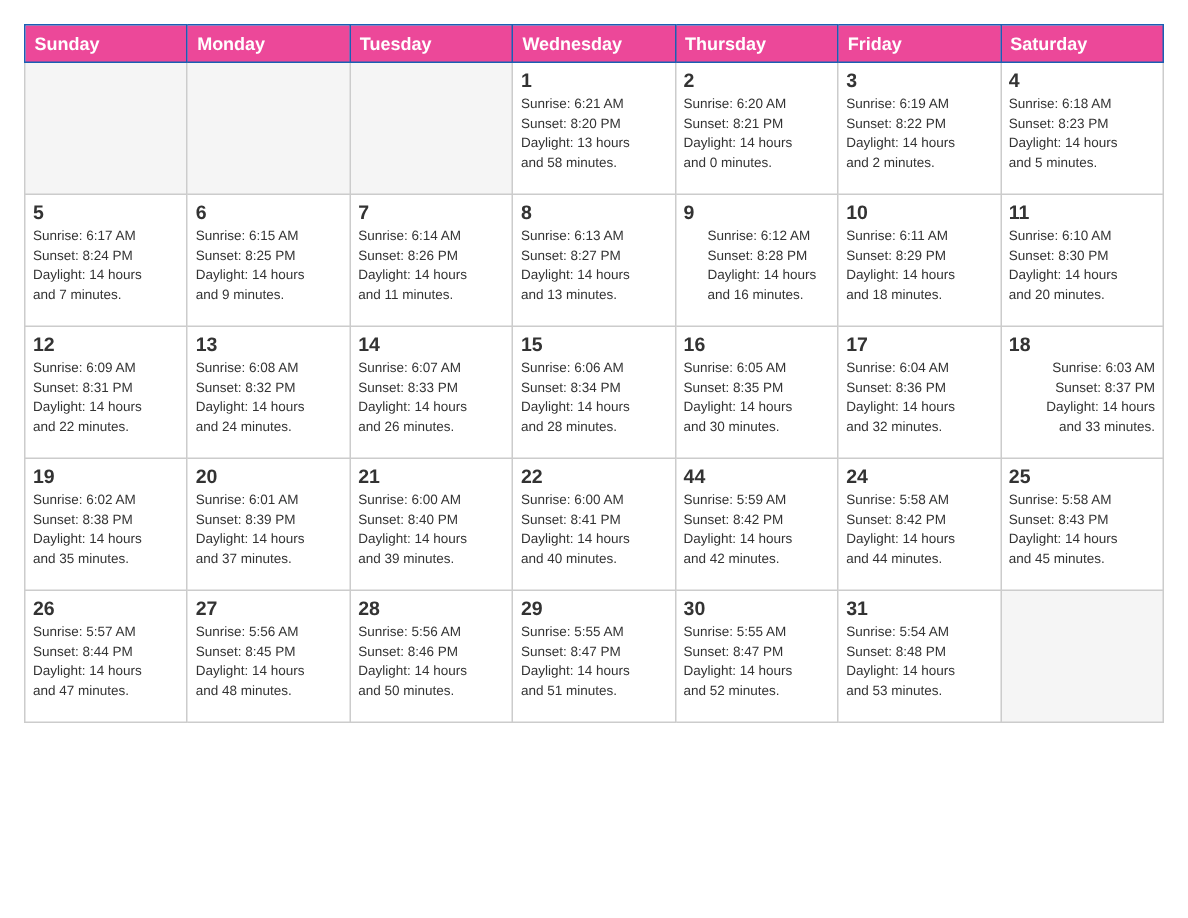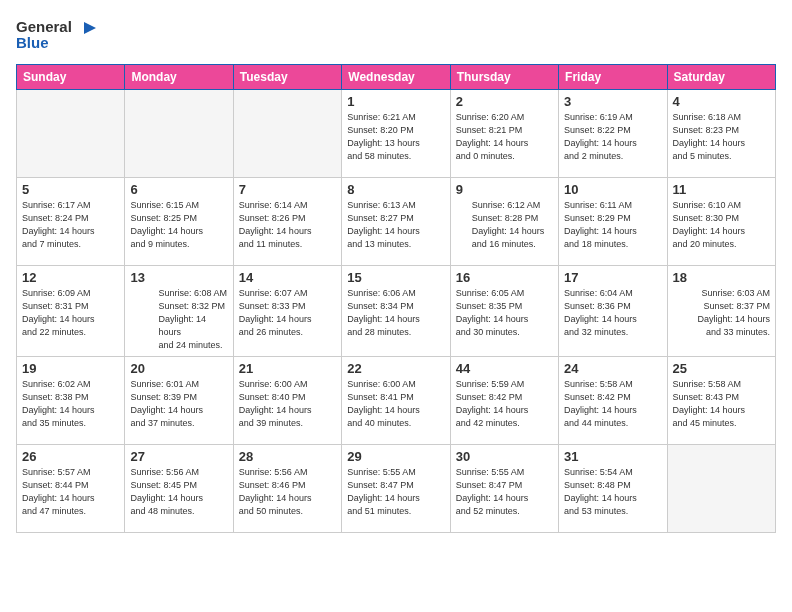--- a/index.html
+++ b/index.html
@@ -76,33 +76,20 @@
     .cell-info {
       font-size: 9px;
       line-height: 1.45;
       color: #333;
     }
   </style>
 </head>
 <body>
 
 <div class="page">
-  <div class="header">
-    <div class="logo">
-        <svg width="80" height="36" viewBox="0 0 80 36">
-          <text x="0" y="16" font-size="15" font-weight="bold" fill="#333" font-family="Arial">General</text>
-          <text x="0" y="32" font-size="15" font-weight="bold" fill="#1a5fb4" font-family="Arial">Blue</text>
-          <polygon points="68,18 80,12 68,6" fill="#1a5fb4"></polygon>
-        </svg>
-      </div>
-    <div class="title-block">
-      <div class="month-year"></div>
-      <div class="location"></div>
-    </div>
-  </div>
 
   <table class="calendar">
     <thead>
       <tr>
       <th>Sunday</th>
           <th>Monday</th>
           <th>Tuesday</th>
           <th>Wednesday</th>
           <th>Thursday</th>
           <th>Friday</th>
@@ -197,21 +184,21 @@
         <tr>
           <td>
             <span class="day-num">12</span>
             <div class="cell-info" style="white-space: pre-line;">Sunrise: 6:09 AM
 Sunset: 8:31 PM
 Daylight: 14 hours
 and 22 minutes.</div>
           </td>
           <td>
             <span class="day-num">13</span>
-            <div class="cell-info" style="white-space: pre-line; margin-left: 28px;">Sunrise: 6:08 AM
+            <div class="cell-info" style="white-space: pre-line;">Sunrise: 6:08 AM
 Sunset: 8:32 PM
 Daylight: 14 hours
 and 24 minutes.</div>
           </td>
           <td>
             <span class="day-num">14</span>
             <div class="cell-info" style="white-space: pre-line;">Sunrise: 6:07 AM
 Sunset: 8:33 PM
 Daylight: 14 hours
 and 26 minutes.</div>

